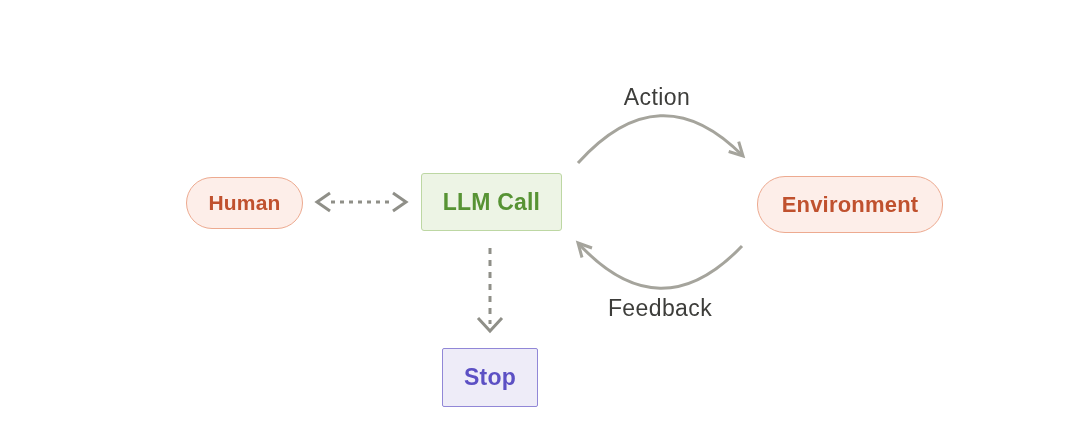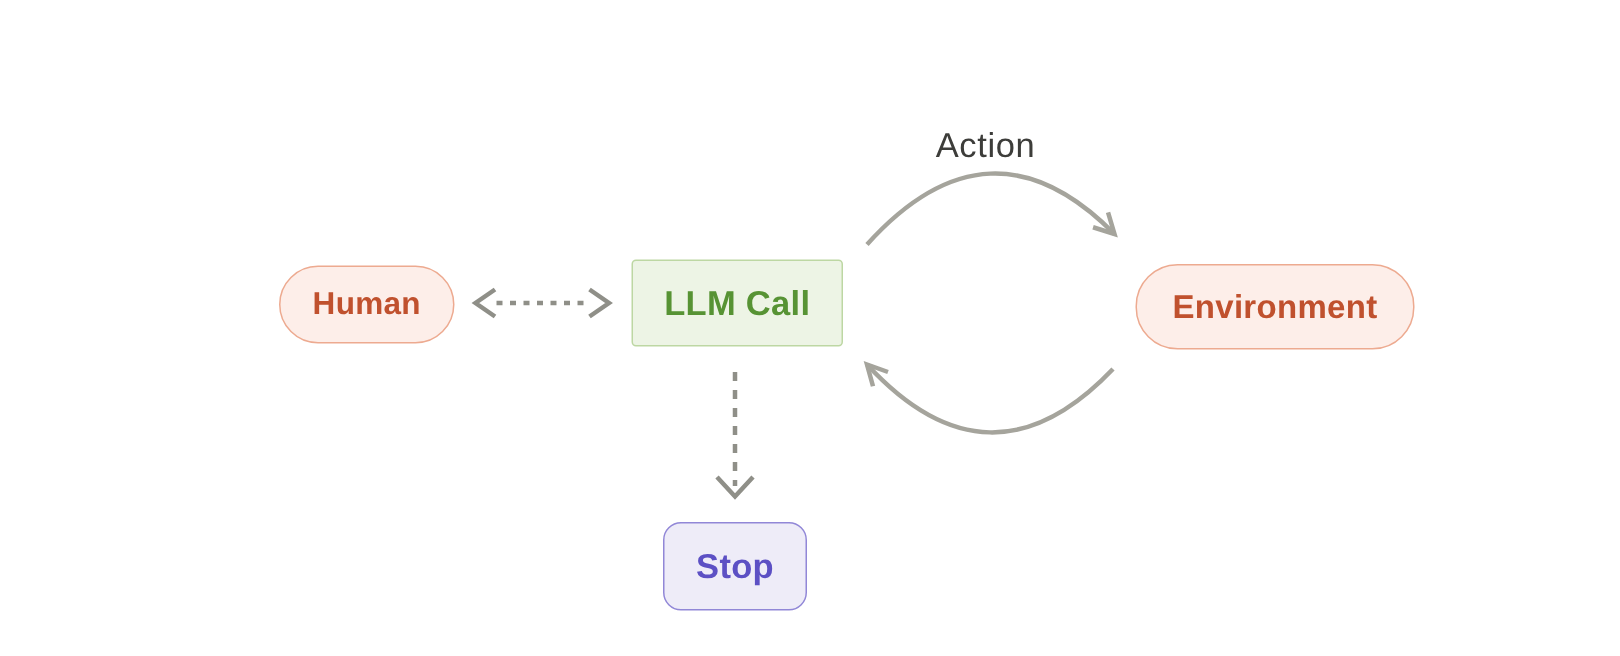--- a/index.html
+++ b/index.html
@@ -78,21 +78,21 @@
     color: var(--node-red-text);
     border-radius: 28px;
     font-size: 22px;
     text-align: center;
   }
   .node-stop {
     left: 442px; top: 348px; width: 96px; height: 59px;
     background: var(--node-purple-bg);
     border: 1.5px solid var(--node-purple-border);
     color: var(--node-purple-text);
-    border-radius: 12px;
+    border-radius: 2px;
     font-size: 23px;
   }
   .edge-label {
     position: absolute;
     transform: translate(-50%, -50%);
     color: var(--label-text);
     font-size: 23px;
     font-weight: 500;
     letter-spacing: 0.4px;
     white-space: nowrap;
@@ -139,14 +139,15 @@
 
   <div class="node node-environment">
     <span>Environment</span>
   </div>
 
   <div class="node node-stop">
     <span>Stop</span>
   </div>
 
   <div class="edge-label label-action">Action</div>
+  <div class="edge-label label-feedback">Feedback</div>
 
 </div>
 
 </body></html>

